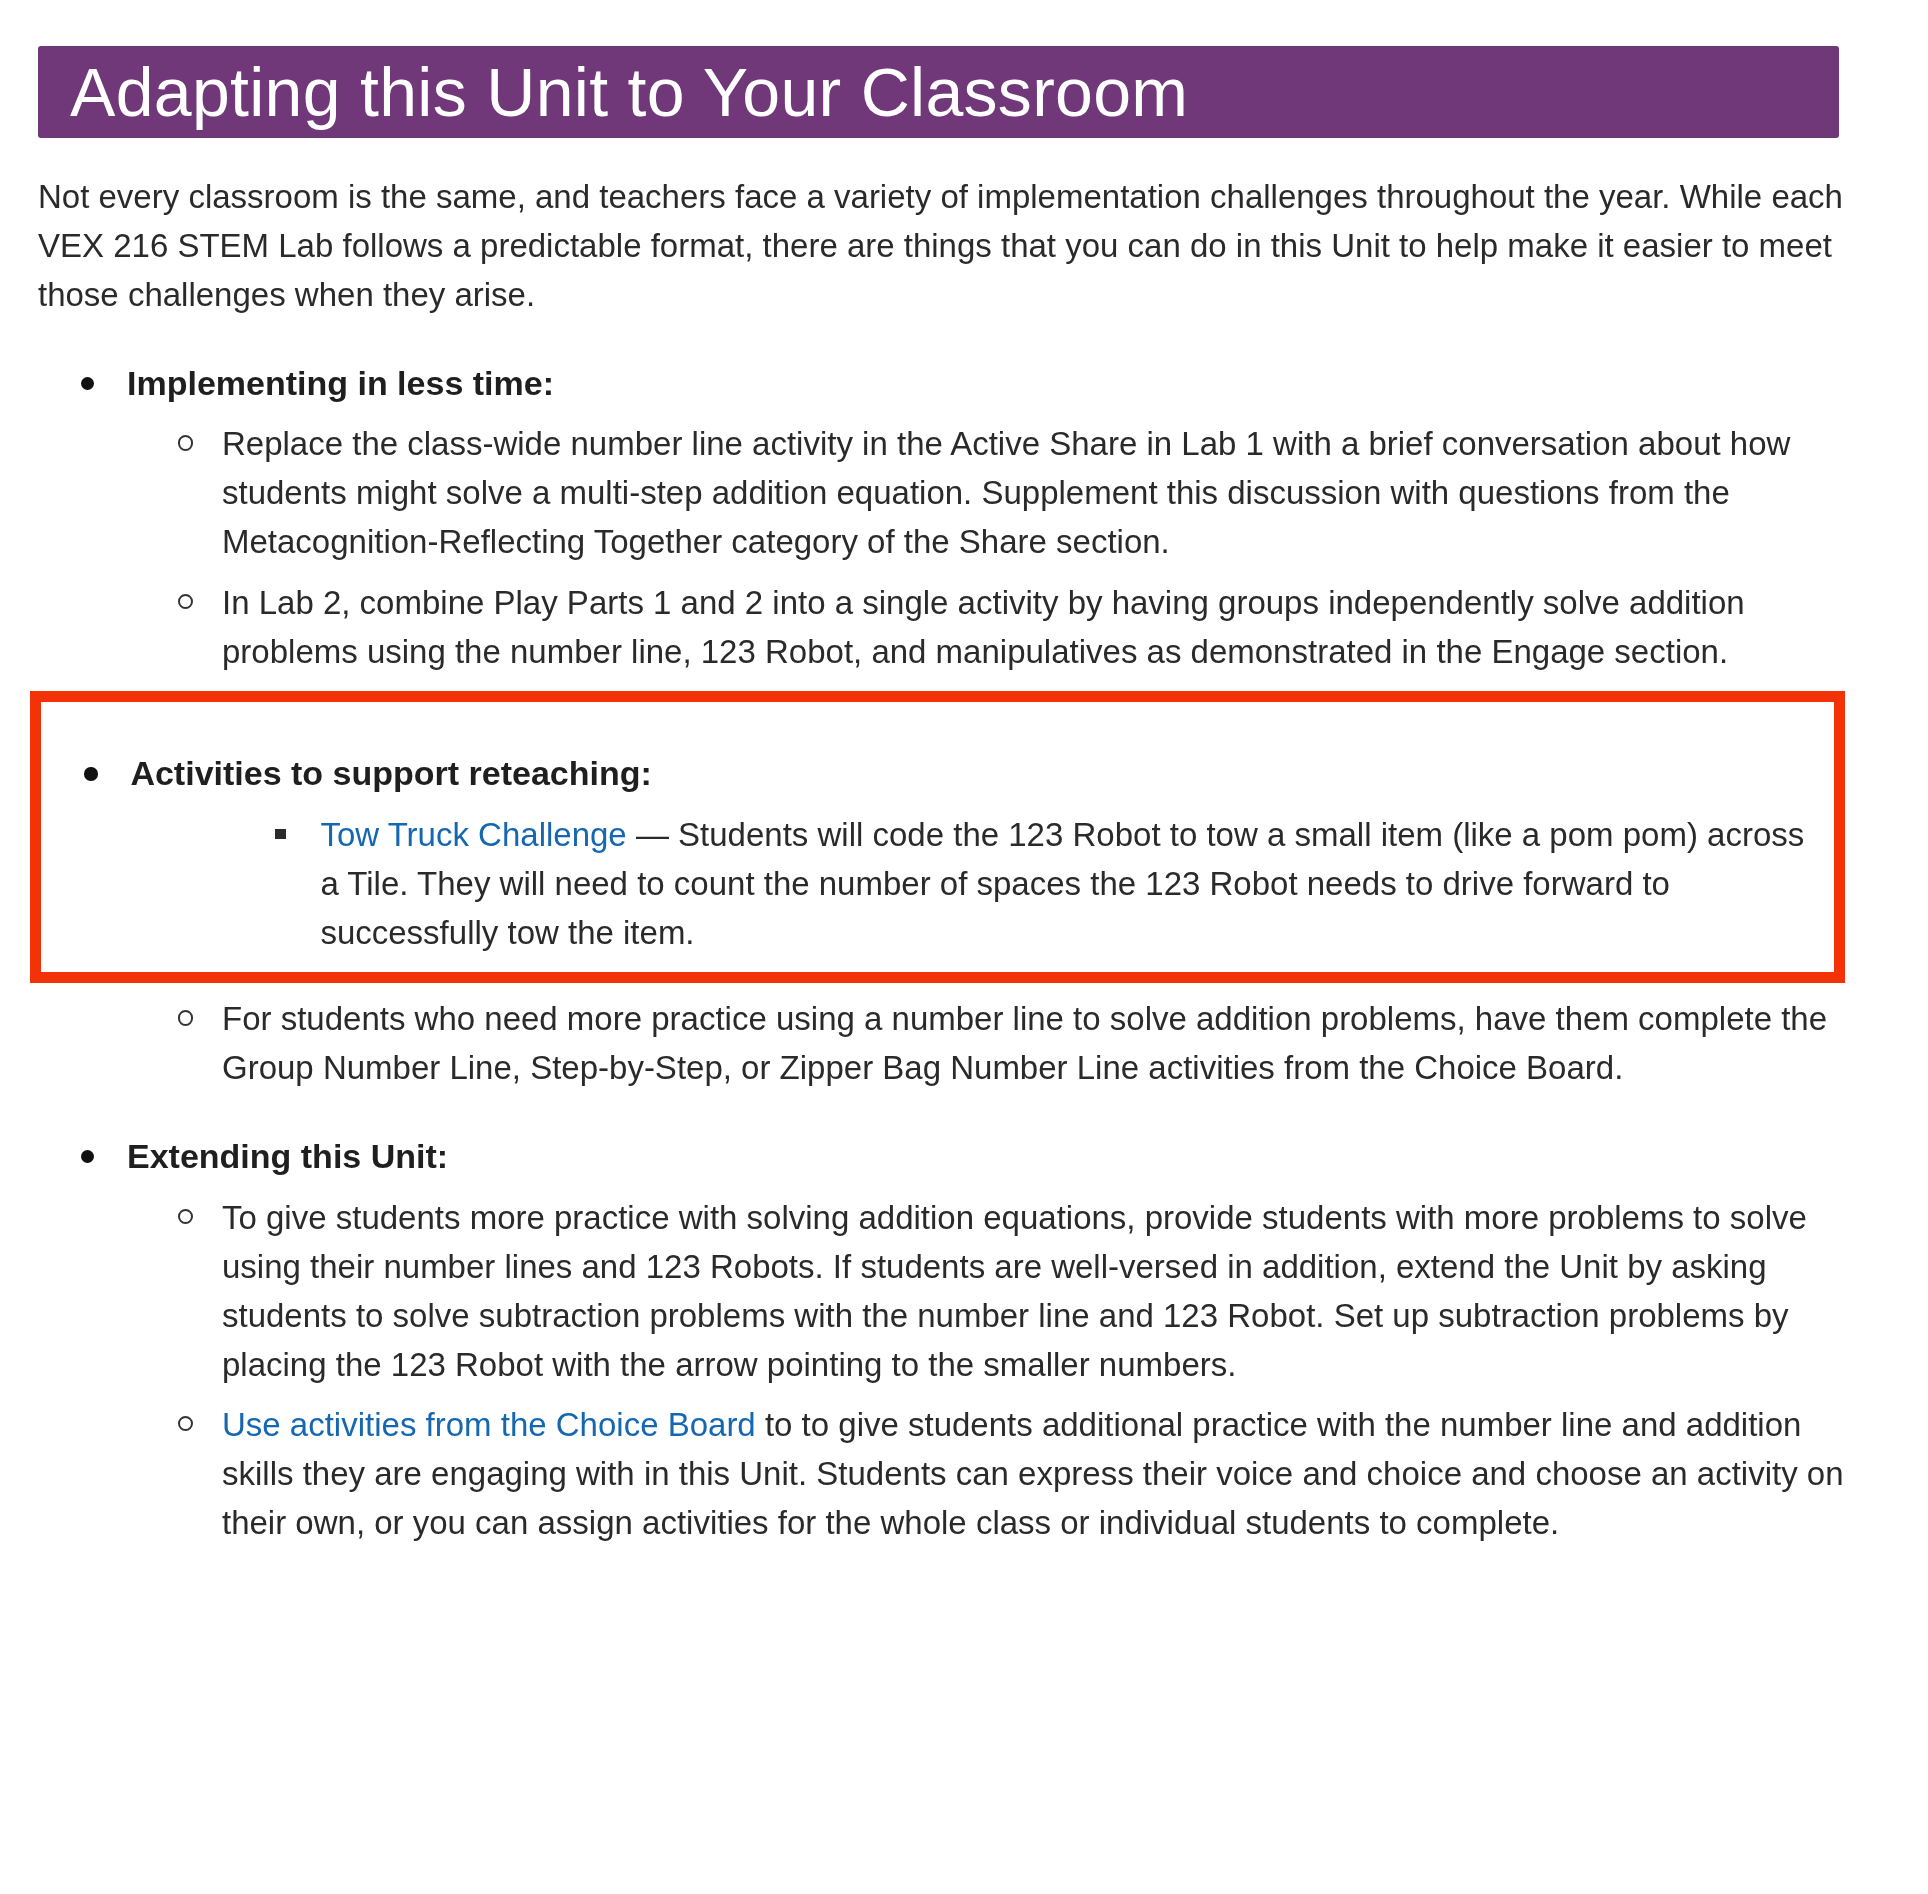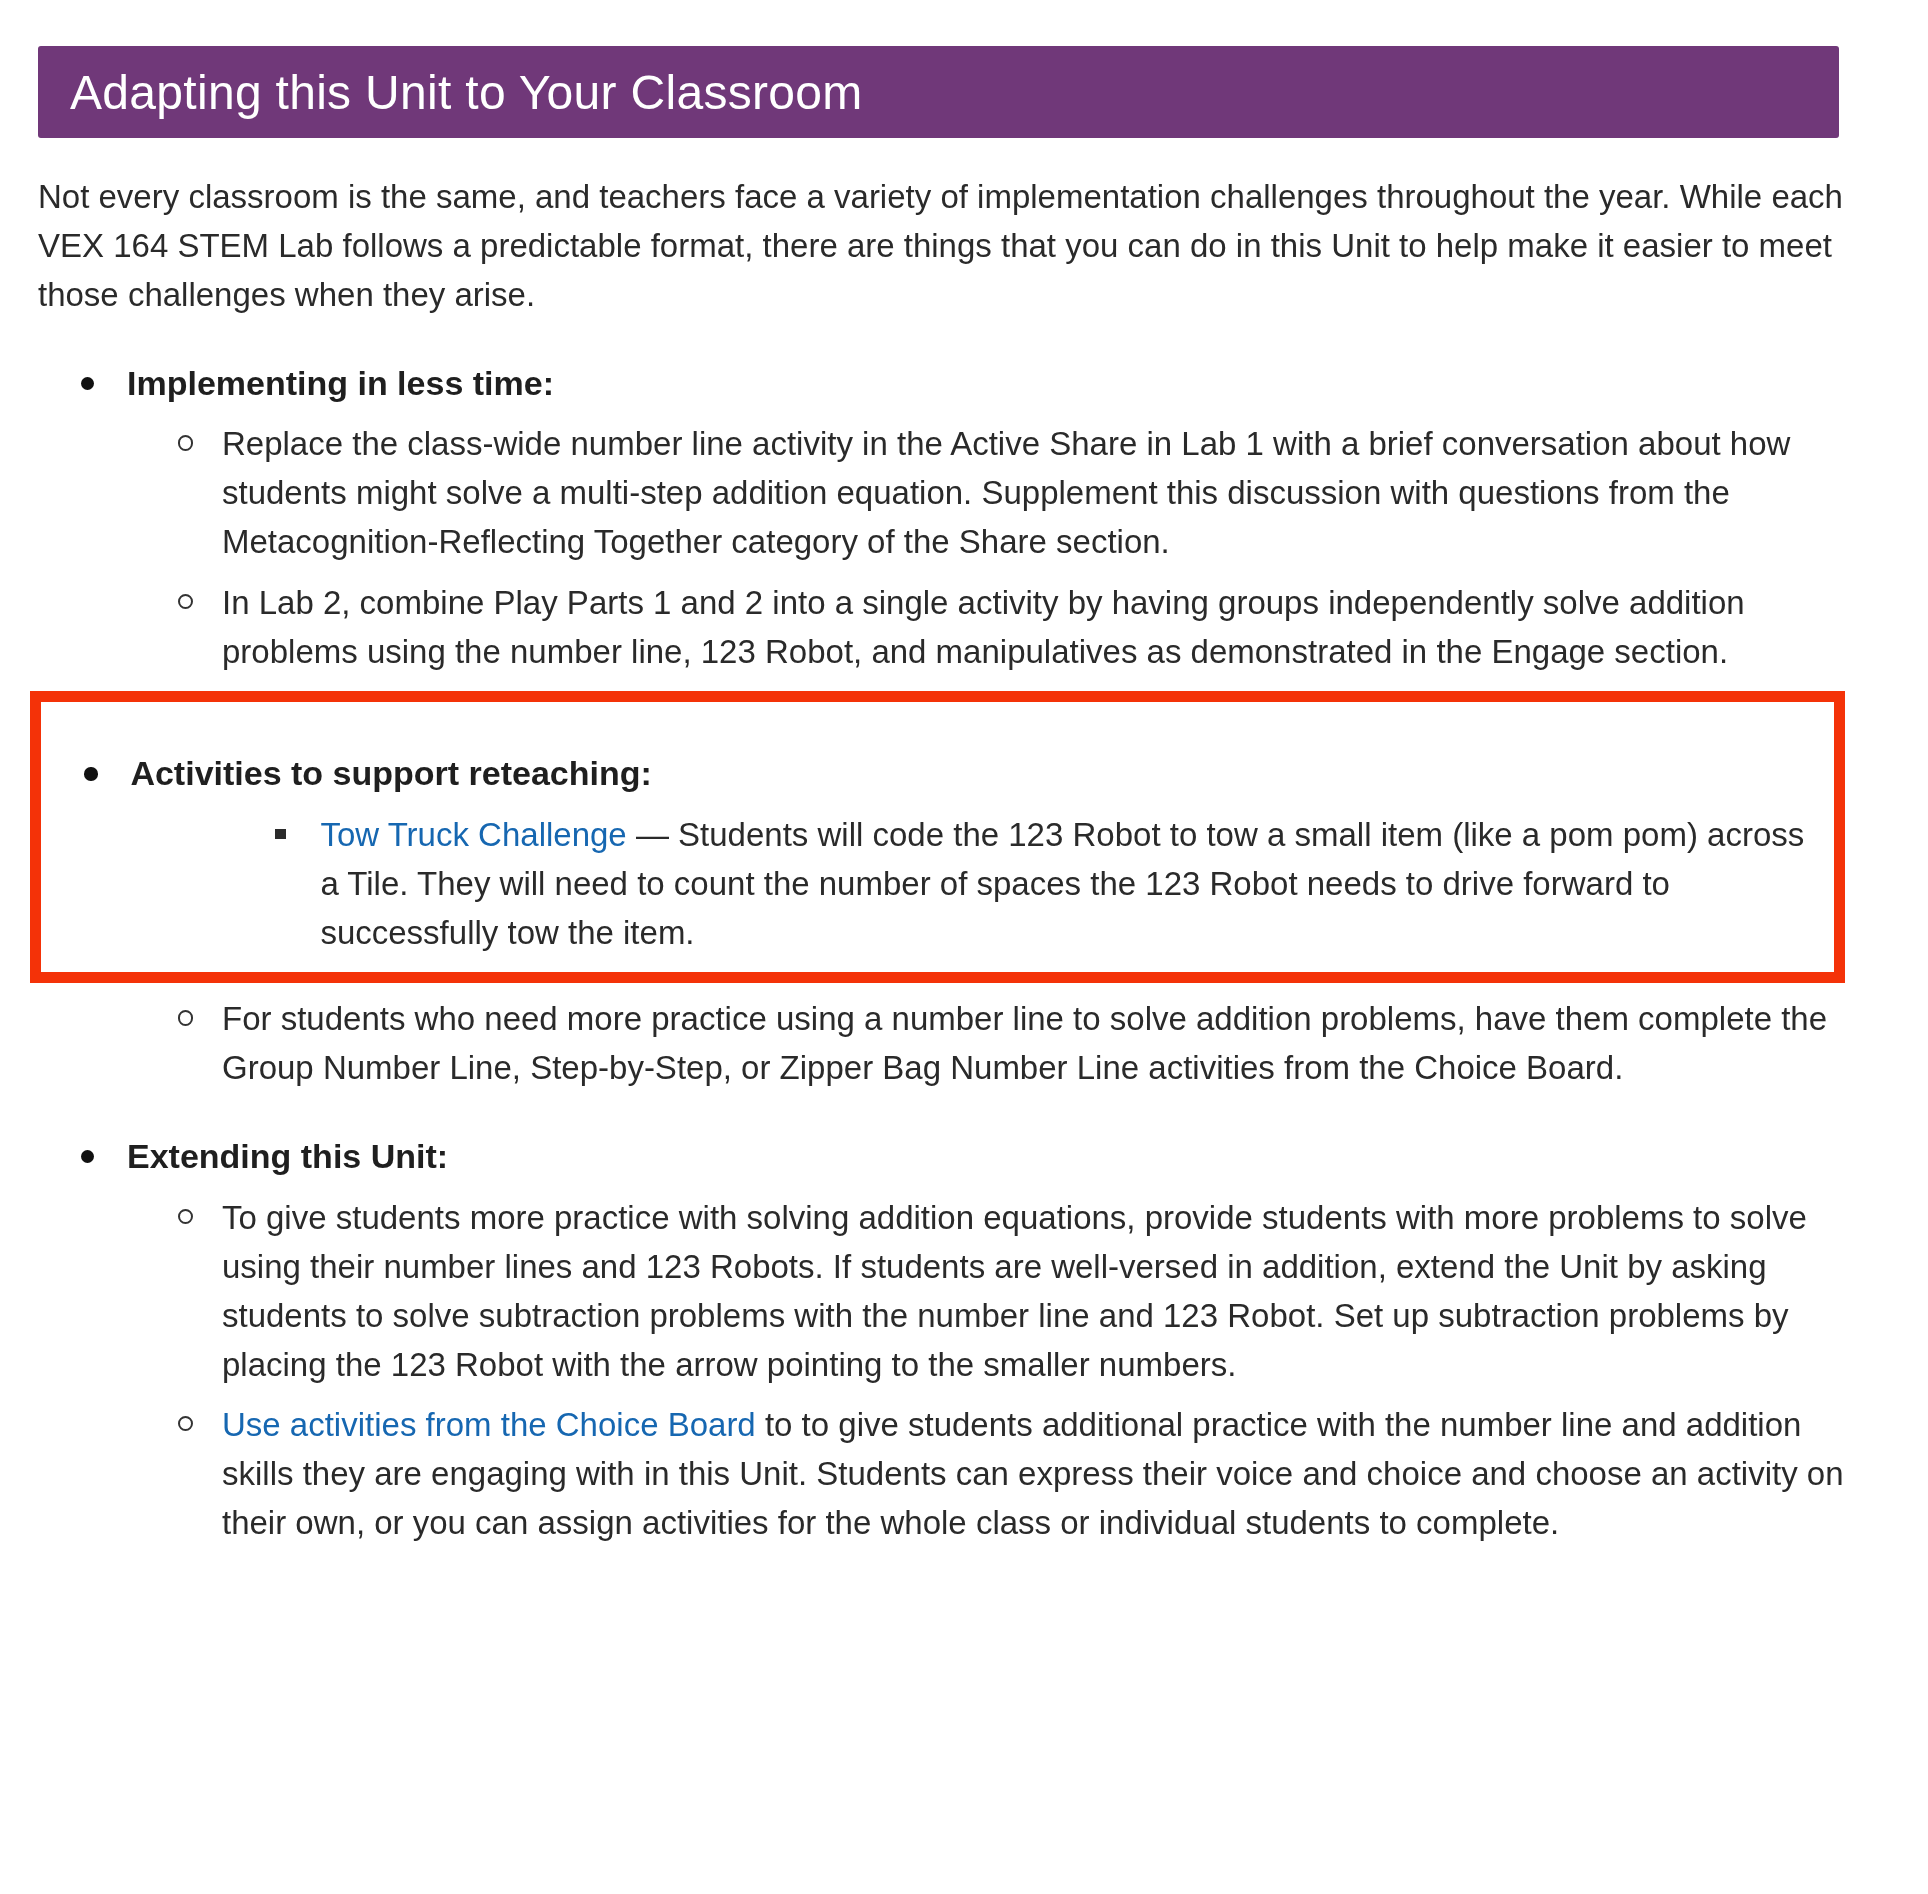--- a/index.html
+++ b/index.html
@@ -10,21 +10,21 @@
     background: #703879;
     margin: 46px 0 0 38px;
     width: 1801px;
     height: 92px;
     display: flex;
     align-items: center;
     border-radius: 2.9px;
   }
   .banner h1 {
     color: #ffffff;
-    font-size: 48px;
+    font-size: 68px;
     font-weight: 400;
     margin: 0 0 0 32px;
     letter-spacing: 0.3px;
   }
 
   .content {
     padding: 0 67px 28.5px 38px;
     font-size: 33px;
     line-height: 49px;
   }
@@ -71,21 +71,21 @@
 <body>
 
 <div class="page">
 
   <header class="banner">
     <h1>Adapting this Unit to Your Classroom</h1>
   </header>
 
   <div class="content">
 
-    <p class="intro">Not every classroom is the same, and teachers face a variety of implementation challenges throughout the year. While each VEX 164 STEM Lab follows a predictable format, there are things that you can do in this Unit to help make it easier to meet those challenges when they arise.</p>
+    <p class="intro">Not every classroom is the same, and teachers face a variety of implementation challenges throughout the year. While each VEX 216 STEM Lab follows a predictable format, there are things that you can do in this Unit to help make it easier to meet those challenges when they arise.</p>
 
     <div class="row row1">
       <span class="m1"></span>
       <span class="t">Implementing in less time:</span>
     </div>
     <div class="row row2">
       <span class="m2"></span>
       <span class="t">Replace the class-wide number line activity in the Active Share in Lab 1 with a brief conversation about how students might solve a multi-step addition equation. Supplement this discussion with questions from the Metacognition-Reflecting Together category of the Share section.</span>
     </div>
     <div class="row row2">

